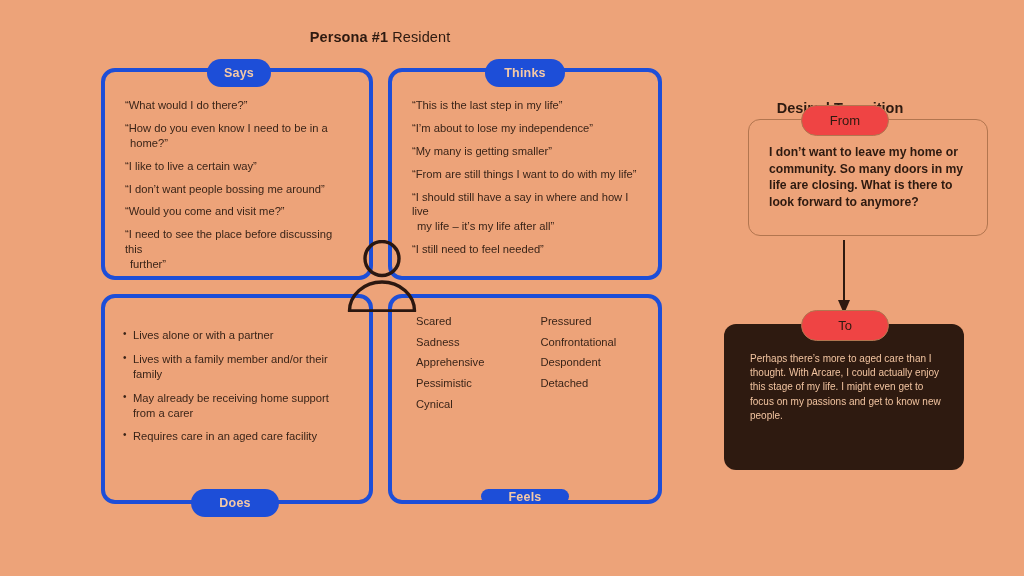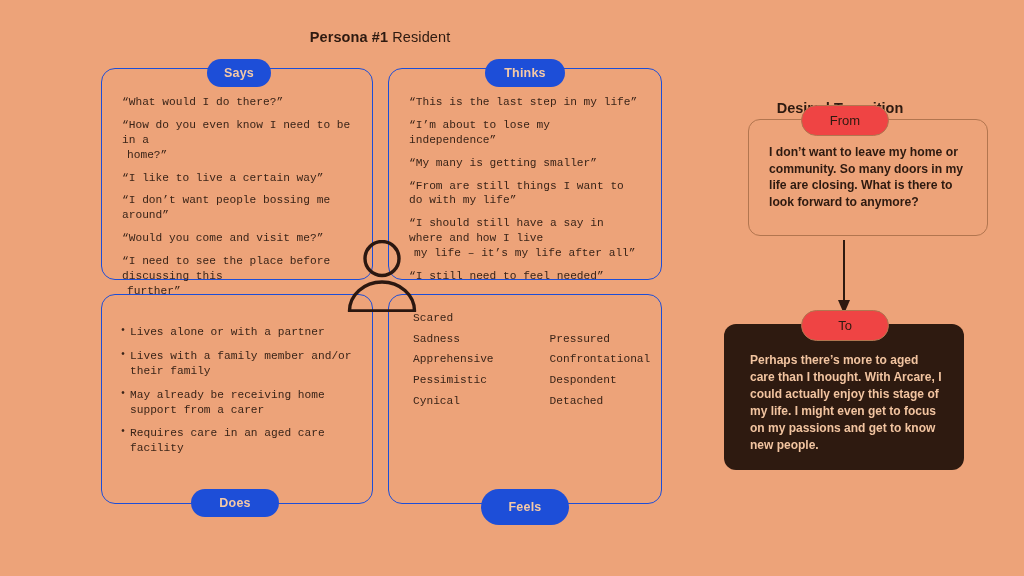--- a/index.html
+++ b/index.html
@@ -26,24 +26,23 @@
     font-size: 14.5px;
     color: #2e1a10;
     letter-spacing: .1px;
   }
   #persona-title .strong { font-weight: bold; }
   #persona-title .light  { font-weight: normal; }
 
   
   .panel {
     position: absolute;
-    border: 1px solid #1d4ed8;
+    border: 4px solid #1d4ed8;
     border-radius: 14px;
     box-sizing: border-box;
-    font-family: Liberation Mono, monospace;
   }
   #panel-says   { left: 101px; top: 68px;  width: 272px; height: 212px; }
   #panel-thinks { left: 388px; top: 68px;  width: 274px; height: 212px; }
   #panel-does   { left: 101px; top: 294px; width: 272px; height: 210px; }
   #panel-feels  { left: 388px; top: 294px; width: 274px; height: 210px; }
 
   .panel-body {
     padding: 26px 18px 10px 20px;
     box-sizing: border-box;
     height: 100%;
@@ -80,21 +79,20 @@
     top: -1px;
     font-size: 10px;
     color: #3a2418;
   }
 
   
   .feels-cols {
     display: flex;
     padding: 18px 0 0 24px;
     gap: 56px;
-    align-items: flex-end;
   }
   .feels-col { display: flex; flex-direction: column; }
   .feels-word {
     font-size: 11.2px;
     line-height: 1.0;
     color: #3a2418;
     margin-bottom: 9.5px;
   }
 
   
@@ -107,21 +105,21 @@
     border-radius: 999px;
     display: flex;
     align-items: center;
     justify-content: center;
     letter-spacing: .2px;
     z-index: 5;
   }
   #pill-says   { left: 207px; top: 59px;  width: 64px;  height: 28px; }
   #pill-thinks { left: 485px; top: 59px;  width: 80px;  height: 28px; }
   #pill-does   { left: 191px; top: 489px; width: 88px;  height: 28px; }
-  #pill-feels  { left: 481px; top: 489px; width: 88px;  height: 36px; }
+  #pill-feels  { left: 481px; top: 489px; width: 88px;  height: 15px; }
 
   .pill-light {
     position: absolute;
     background: #ef4444;
     color: #2e1a10;
     font-size: 13px;
     border: 1px solid #b2754f;
     border-radius: 999px;
     display: flex;
     align-items: center;
@@ -178,22 +176,22 @@
     left: 724px;
     top: 324px;
     width: 240px;
     height: 146px;
     background: #2e1a10;
     border-radius: 12px;
     box-sizing: border-box;
     padding: 28px 22px 0 26px;
   }
   #card-to .body-text {
-    font-size: 12px;
-    font-weight: bold;
+    font-size: 10px;
+    font-weight: normal;
     line-height: 1.42;
     color: #f2c4a0;
   }
 
   #transition-arrow {
     position: absolute;
     left: 831px;
     top: 240px;
     width: 26px;
     height: 76px;

